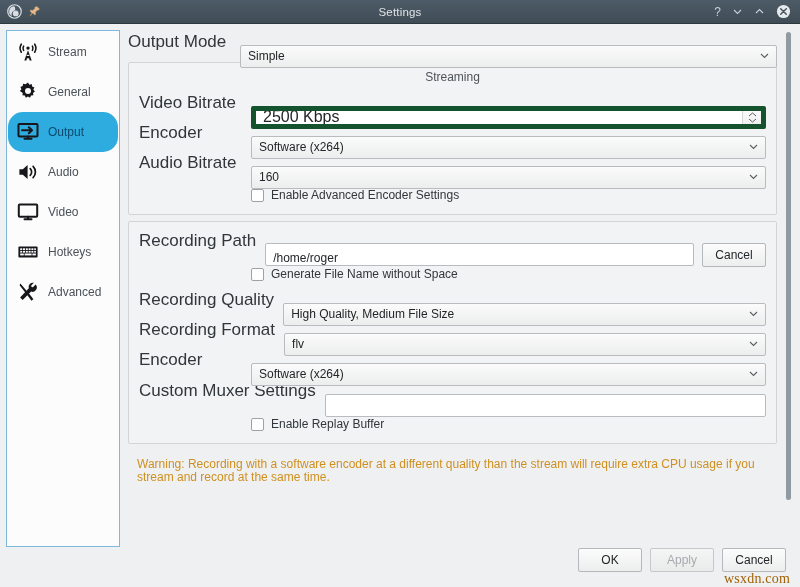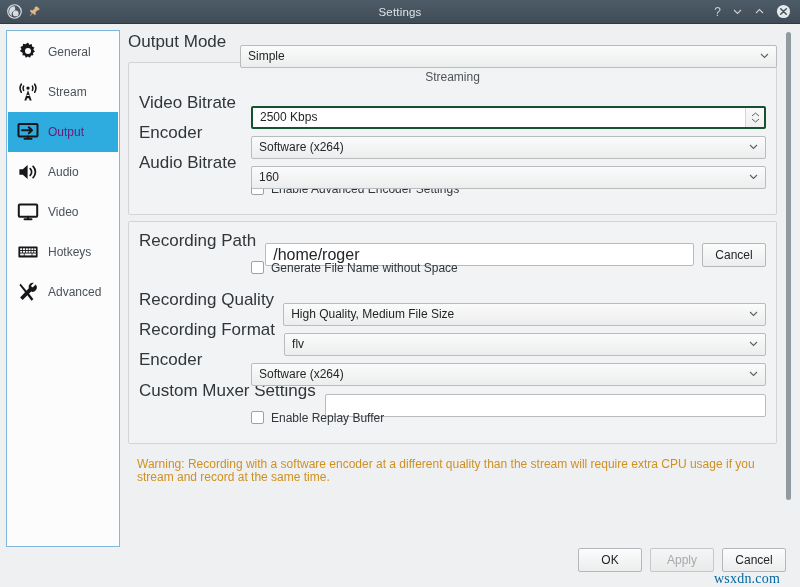--- a/index.html
+++ b/index.html
@@ -64,21 +64,21 @@
     height: 517px;
     padding: 1px;
   }
   .nav-item {
     height: 40px;
     display: flex; align-items: center;
     gap: 8px; padding-left: 8px;
     color: #4a5158; font-size: 12px;
     cursor: default;
   }
-  .nav-item.selected { background: #2eacdf; color: #701a75; }
+  .nav-item.selected { background: #2eacdf; color: #0c4a6e; border-radius: 15px; }
   .nav-ico { width: 24px; flex: 0 0 24px; display: flex; align-items: center; justify-content: center; }
   .nav-ico svg { display: block; }
   .nav-label { white-space: nowrap; }
 
   
   #pane {
     flex: 1 1 auto;
     min-width: 0;
     display: flex;
     align-self: flex-start;
@@ -140,38 +140,38 @@
   }
   .combo .chev svg { display:block; }
 
   
   .ledit {
     flex: 1 1 auto;
     height: 23px;
     background: #ffffff;
     border: 1px solid #b9bcbe;
     border-radius: 2px;
-    display: flex; align-items: center;
+    display: flex; align-items: flex-end;
     padding: 0 7px;
-    font-size: 16px;
+    font-size: 12px;
     color: #232629;
     white-space: nowrap; overflow: hidden;
   }
 
   
   .spin {
     position: relative;
     flex: 1 1 auto;
     height: 23px;
     background: #ffffff;
-    border: 2px solid #14532d;
+    border: 5px solid #14532d;
     border-radius: 2px;
     display: flex; align-items: center;
     padding: 0 24px 0 7px;
-    font-size: 12px; color: #232629;
+    font-size: 16px; color: #232629;
     white-space: nowrap; overflow: hidden;
   }
   .spin .arrows {
     position: absolute; right: 0; top: 0; bottom: 0;
     width: 19px;
     border-left: 1px solid #d4d6d7;
     background: linear-gradient(to bottom, #fafafa, #f0f0f0);
     display: flex; flex-direction: column;
     align-items: center; justify-content: center;
     gap: 1px;
@@ -188,21 +188,21 @@
     border-radius: 2px;
     font-size: 12px; color: #232629;
     display: inline-flex; align-items: center; justify-content: center;
     cursor: default;
     font-family: "Liberation Sans", sans-serif;
   }
   .pbtn.disabled { color: #a6abaf; background: linear-gradient(to bottom,#f4f5f5,#e9eaea); border-color: #c6c9cb; }
 
   
   .cbrow {
-    display: flex; align-items: flex-start;
+    display: flex; align-items: flex-end;
     height: 20px; margin-bottom: 8px;
   }
   .cbrow .spacer { flex: 0 0 112px; }
   .cbox {
     width: 13px; height: 13px;
     background: #ffffff;
     border: 1px solid #9ea2a5;
     border-radius: 2px;
     margin-right: 7px;
     flex: 0 0 13px;
@@ -236,23 +236,23 @@
   #footer {
     flex: 0 0 46px;
     display: flex; align-items: center;
     justify-content: flex-end;
     gap: 8px;
     padding: 0 14px 8px 0;
     position: relative;
   }
   #watermark {
     position: absolute;
-    right: 20px; bottom: 0px;
+    right: 10px; bottom: 0px;
     font-size: 14px;
-    color: #0369a1;
+    color: #a16207;
     font-family: "Liberation Serif", serif;
     letter-spacing: .2px;
   }
   .foot-btn { width: 64px; }
 </style>
 </head>
 <body>
 
 <div id="window">
 
@@ -293,40 +293,40 @@
     </div>
   </div>
 
   <div id="body">
 
     <div id="sidebar">
 
       <div class="nav-item">
         <span class="nav-ico">
           <svg width="22" height="22" viewBox="0 0 22 22">
-            <path d="M11 1.6l1.3 2.1 2.4-.6.4 2.4 2.3.9-1.1 2.2 1.6 1.8-1.9 1.5.4 2.4-2.4.2-1 2.3-2.1-1.2-2.1 1.2-1-2.3-2.4-.2.4-2.4L2.9 10l1.6-1.8-1.1-2.2 2.3-.9.4-2.4 2.4.6z" fill="#17171b"></path>
-            <circle cx="11" cy="9.9" r="3" fill="#fcfcfc"></circle>
-          </svg>
-        </span>
-        <span class="nav-label">General</span>
-      </div>
-
-      <div class="nav-item">
-        <span class="nav-ico">
-          <svg width="22" height="22" viewBox="0 0 22 22">
             <path d="M4.3 3.2a7.5 7.5 0 0 0 0 8" fill="none" stroke="#17171b" stroke-width="1.6" stroke-linecap="round"></path>
             <path d="M6.6 5.1a4.2 4.2 0 0 0 0 4.2" fill="none" stroke="#17171b" stroke-width="1.6" stroke-linecap="round"></path>
             <path d="M17.7 3.2a7.5 7.5 0 0 1 0 8" fill="none" stroke="#17171b" stroke-width="1.6" stroke-linecap="round"></path>
             <path d="M15.4 5.1a4.2 4.2 0 0 1 0 4.2" fill="none" stroke="#17171b" stroke-width="1.6" stroke-linecap="round"></path>
             <circle cx="11" cy="7.1" r="1.7" fill="#17171b"></circle>
             <path d="M11 9.2L7.3 19.4h2.1l.6-2.1h2l.6 2.1h2.1z" fill="#17171b"></path>
             <path d="M9.6 14.4h2.8" stroke="#fcfcfc" stroke-width="1.1"></path>
           </svg>
         </span>
         <span class="nav-label">Stream</span>
+      </div>
+
+      <div class="nav-item">
+        <span class="nav-ico">
+          <svg width="22" height="22" viewBox="0 0 22 22">
+            <path d="M11 1.6l1.3 2.1 2.4-.6.4 2.4 2.3.9-1.1 2.2 1.6 1.8-1.9 1.5.4 2.4-2.4.2-1 2.3-2.1-1.2-2.1 1.2-1-2.3-2.4-.2.4-2.4L2.9 10l1.6-1.8-1.1-2.2 2.3-.9.4-2.4 2.4.6z" fill="#17171b"></path>
+            <circle cx="11" cy="9.9" r="3" fill="#fcfcfc"></circle>
+          </svg>
+        </span>
+        <span class="nav-label">General</span>
       </div>
 
       <div class="nav-item selected">
         <span class="nav-ico">
           <svg width="22" height="22" viewBox="0 0 22 22">
             <rect x="1.5" y="3" width="19" height="12.5" rx="1" fill="none" stroke="#17171b" stroke-width="2"></rect>
             <path d="M7.5 17.8h7M11 15.5v2.3" stroke="#17171b" stroke-width="2" stroke-linecap="round"></path>
             <path d="M5 9.2h8.8M11.8 6.2l3.2 3-3.2 3" fill="none" stroke="#17171b" stroke-width="2" stroke-linecap="round" stroke-linejoin="round"></path>
           </svg>
         </span>

